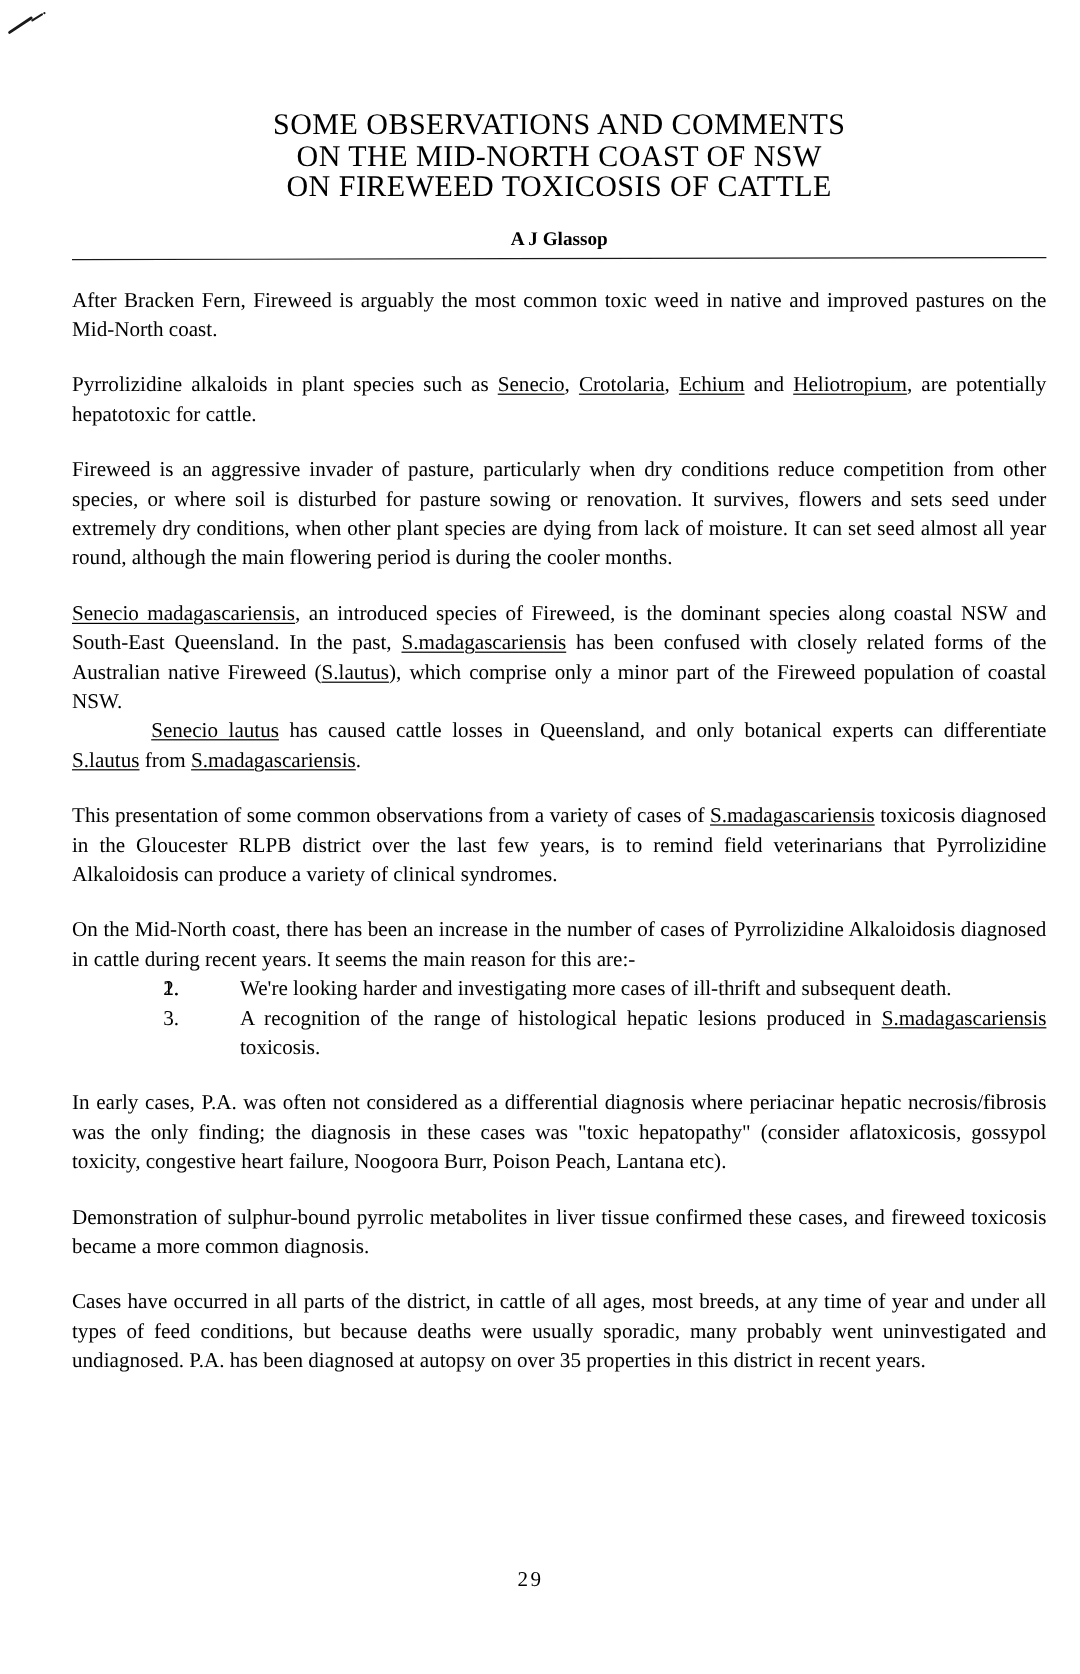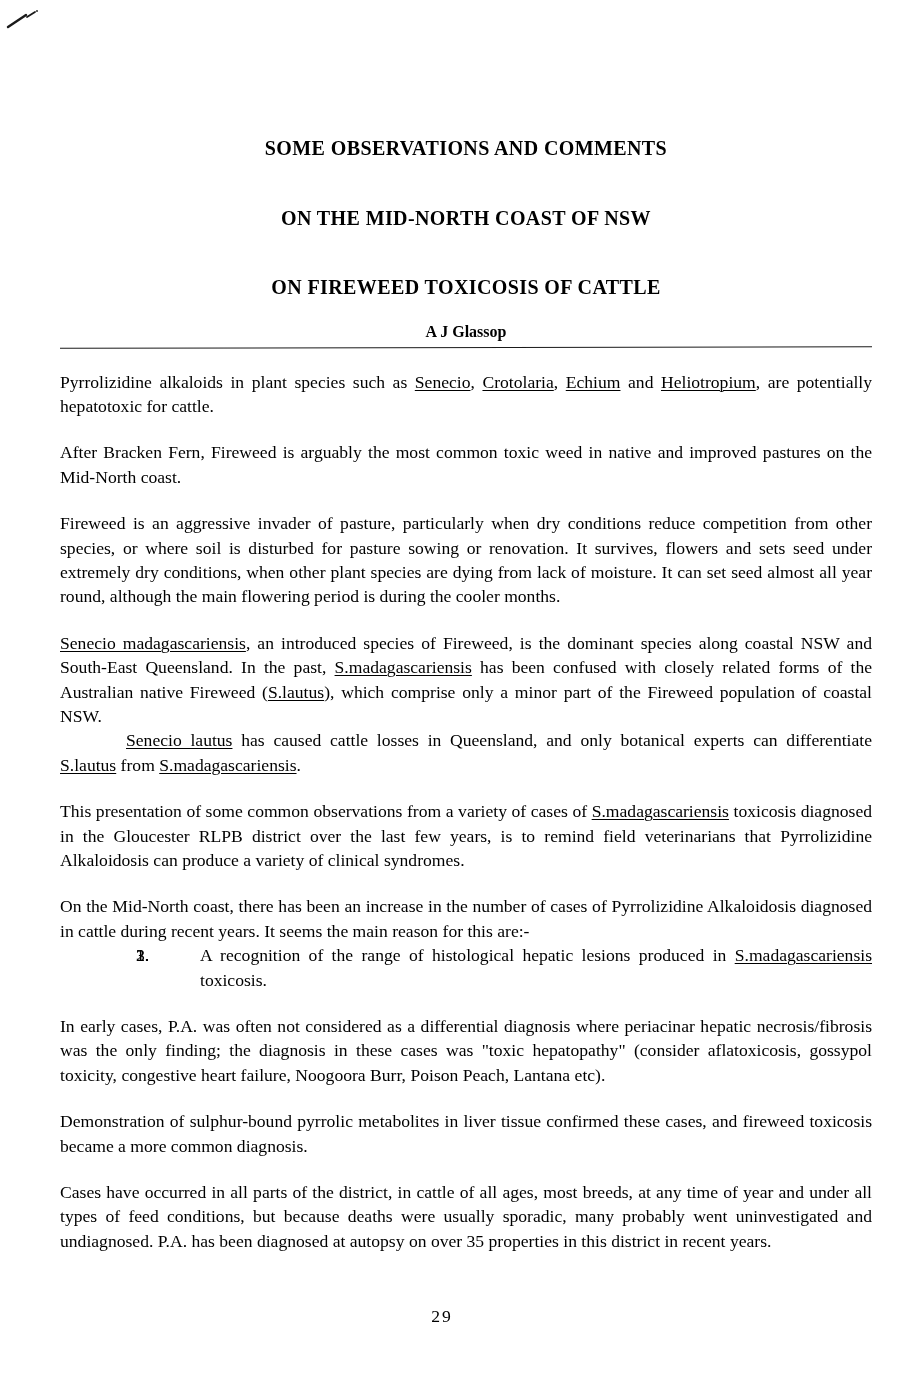--- a/index.html
+++ b/index.html
@@ -36,26 +36,25 @@
     top: 0;
     width: 812px;
   }
 
   
   .title-block {
     padding-top: 92px;
     text-align: center;
   }
   .title-line {
-    font-weight: bold;
-    font-size: 20px;
+    font-weight: normal;
+    font-size: 25px;
     letter-spacing: 0.4px;
     line-height: 25.5px;
     white-space: nowrap;
-    margin-top: 44px;
   }
   .author-line {
     font-weight: bold;
     font-size: 16px;
     line-height: 21px;
     margin-top: 20px;
   }
   .affil-line {
     font-weight: bold;
     font-size: 15px;
@@ -148,42 +147,43 @@
     <div class="title-block">
       <div class="title-line">SOME OBSERVATIONS AND COMMENTS</div>
       <div class="title-line">ON THE MID-NORTH COAST OF NSW</div>
       <div class="title-line">ON FIREWEED TOXICOSIS OF CATTLE</div>
       <div class="author-line">A J Glassop</div>
       <div class="rule"></div>
     </div>
 
     <div class="body-text">
 
+      <p class="para">After Bracken Fern, Fireweed is arguably the most common toxic weed in native and improved pastures on the Mid-North coast.</p>
+
       <p class="para"><span>Pyrrolizidine alkaloids in plant species such as </span><span class="u">Senecio</span><span>, </span><span class="u">Crotolaria</span><span>, </span><span class="u">Echium</span><span> and </span><span class="u">Heliotropium</span><span>, are potentially hepatotoxic for cattle.</span></p>
-
-      <p class="para">After Bracken Fern, Fireweed is arguably the most common toxic weed in native and improved pastures on the Mid-North coast.</p>
 
       <p class="para">Fireweed is an aggressive invader of pasture, particularly when dry conditions reduce competition from other species, or where soil is disturbed for pasture sowing or renovation.  It survives, flowers and sets seed under extremely dry conditions, when other plant species are dying from lack of moisture.  It can set seed almost all year round, although the main flowering period is during the cooler months.</p>
 
       <p class="para tight"><span class="u">Senecio madagascariensis</span><span>, an introduced species of Fireweed, is the dominant species along coastal NSW and South-East Queensland.  In the past, </span><span class="u">S.madagascariensis</span><span> has been confused with closely related forms of the Australian native Fireweed (</span><span class="u">S.lautus</span><span>), which comprise only a minor part of the Fireweed population of coastal NSW.</span></p>
 
       <p class="para">
           <span class="indent-run"><span class="u">Senecio lautus</span><span> has caused cattle losses in Queensland, and only botanical experts can differentiate </span><span class="u">S.lautus</span><span> from </span><span class="u">S.madagascariensis</span><span>.</span></span>
         </p>
 
       <p class="para"><span>This presentation of some common observations from a variety of cases of </span><span class="u">S.madagascariensis</span><span> toxicosis diagnosed in the Gloucester RLPB district over the last few years, is to remind field veterinarians that Pyrrolizidine Alkaloidosis can produce a variety of clinical syndromes.</span></p>
 
       <p class="para tight">On the Mid-North coast, there has been an increase in the number of cases of Pyrrolizidine Alkaloidosis diagnosed in cattle during recent years.  It seems the main reason for this are:-</p>
 
       <ol class="numlist">
         <li>
           <span class="num">1.</span>
         </li>
         <li>
           <span class="num">2.</span>
+          <span class="li-text last-line-left">We're looking harder and investigating more cases of ill-thrift and subsequent death.</span>
         </li>
         <li>
           <span class="num">3.</span>
           <span class="li-text"><span>A recognition of the range of histological hepatic lesions produced in </span><span class="u">S.madagascariensis</span><span> toxicosis.</span></span>
         </li>
       </ol>
 
       <p class="para">In early cases, P.A. was often not considered as a differential diagnosis where periacinar hepatic necrosis/fibrosis was the only finding; the diagnosis in these cases was "toxic hepatopathy" (consider aflatoxicosis, gossypol toxicity, congestive heart failure, Noogoora Burr, Poison Peach, Lantana etc).</p>
 
 

